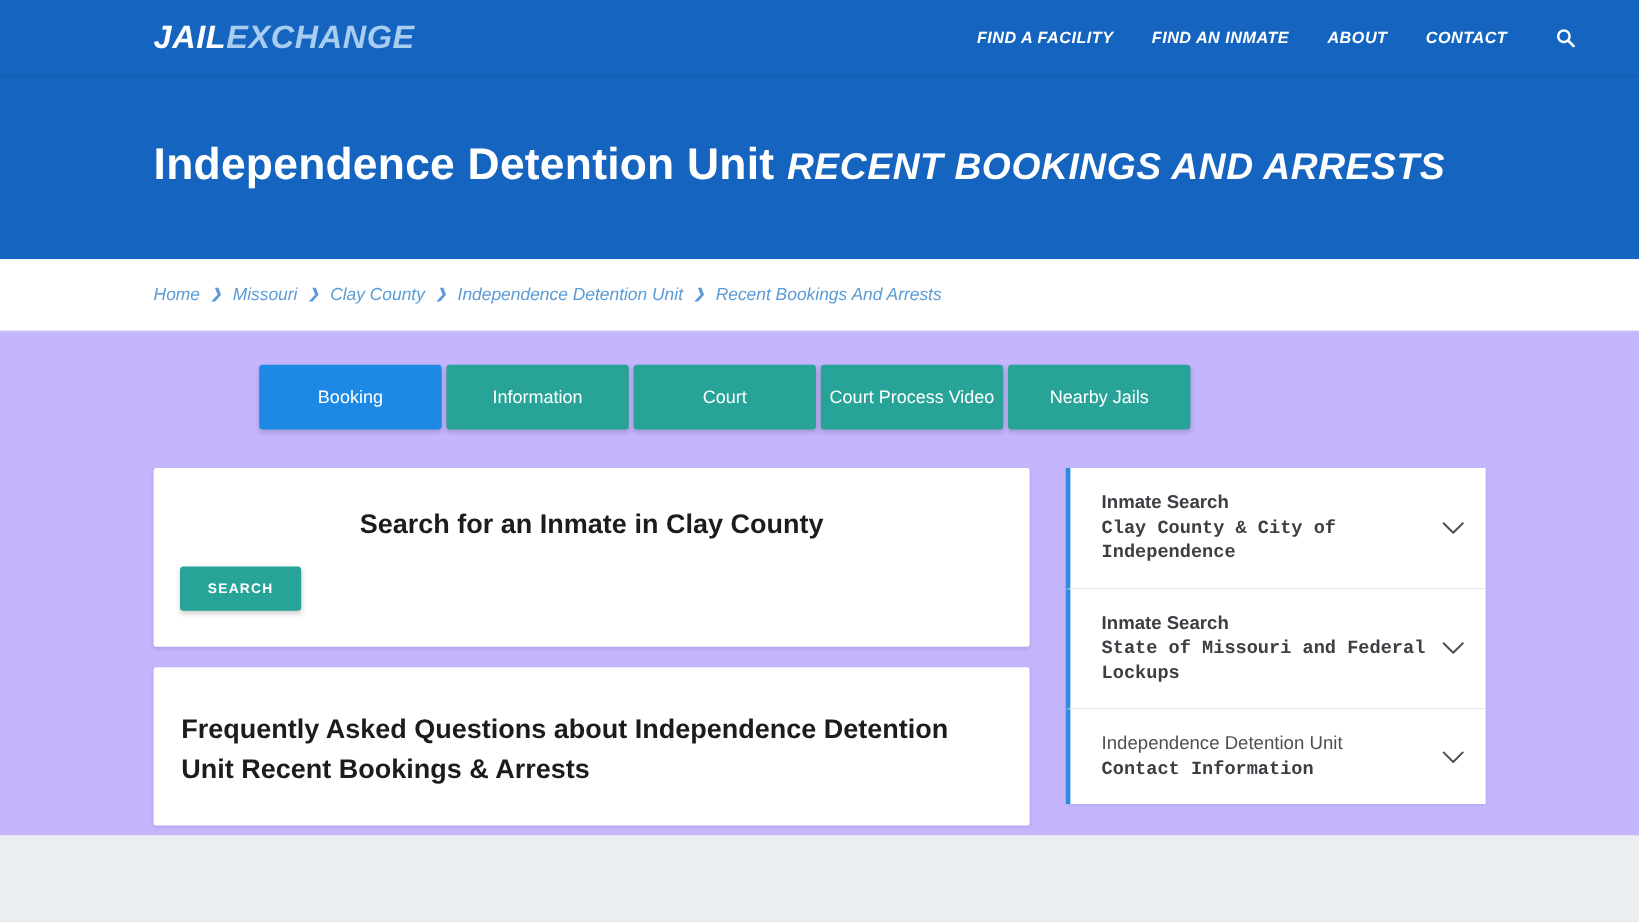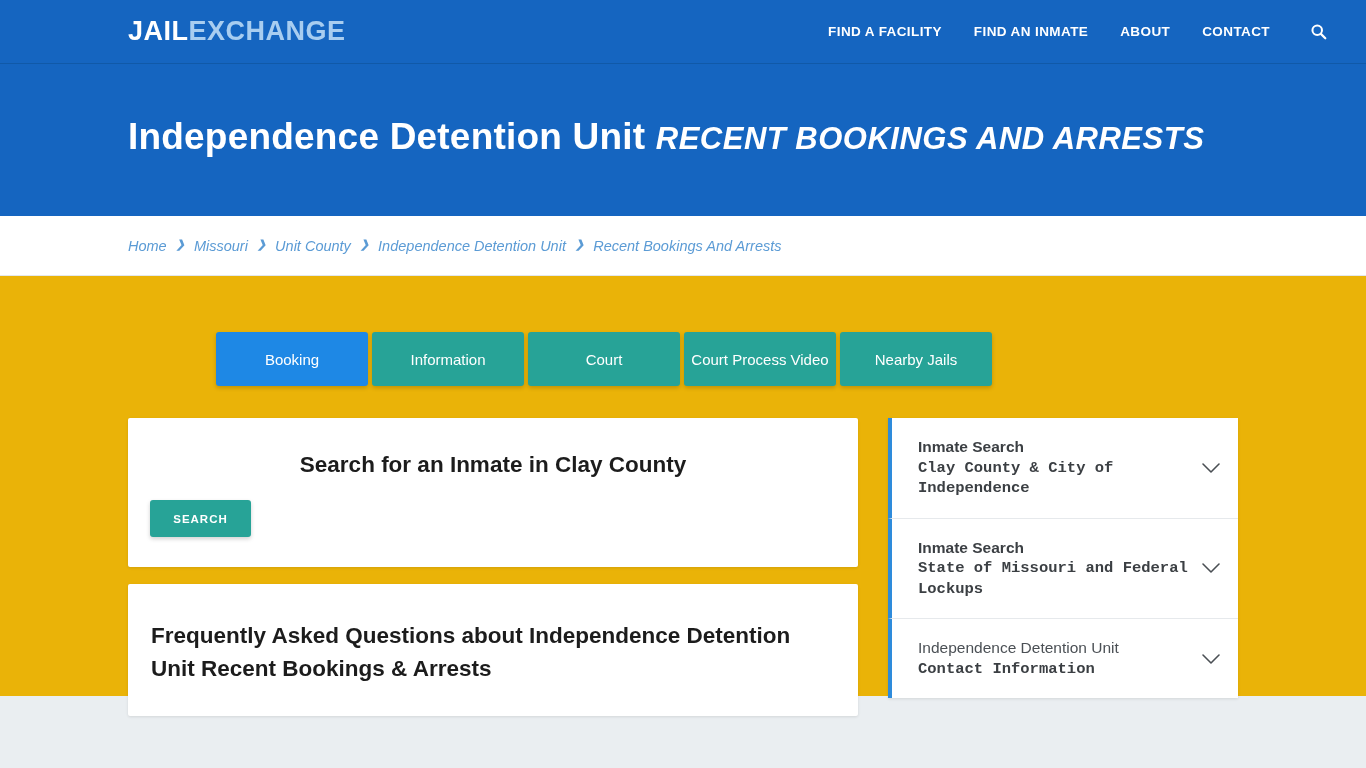--- a/index.html
+++ b/index.html
@@ -12,21 +12,22 @@
     background: #eaeef1;
   }
 
   
   .topbar {
     height: 64px;
     background: #1565c0;
     border-bottom: 1px solid #1059a8;
     display: flex;
     align-items: center;
-    padding: 0 37px 0 0;
+    padding: 0 51px 0 0;
+    font-style: italic;
   }
   .logo {
     margin-left: 128px;
     font-size: 27px;
     font-weight: bold;
     letter-spacing: .5px;
     line-height: 1;
     white-space: nowrap;
   }
   .logo .l1 { color: #ffffff; }
@@ -101,22 +102,22 @@
     margin: 0 9px;
     color: #5b9bd5;
     font-size: 11px;
     font-weight: bold;
     display: inline-block;
     transform: translateY(-1px);
   }
 
   
   .main {
-    background: #eab308;
-    padding-top: 56px;
+    background: #c4b5fd;
+    padding-top: 28px;
     height: 420px;
   }
   .container { width: 1110px; margin: 0 auto; }
 
   
   .tabs {
     display: flex;
     gap: 4px;
     margin-left: 88px;
     margin-bottom: 32px;
@@ -244,21 +245,21 @@
     <h1><span>Independence Detention Unit </span><span class="sub">Recent Bookings and Arrests</span></h1>
   </div>
 </div>
 
 <div class="crumbbar">
   <div class="crumbs">
     <a href="#">Home</a>
     <span class="sep">❯</span>
     <a href="#">Missouri</a>
     <span class="sep">❯</span>
-    <a href="#">Unit County</a>
+    <a href="#">Clay County</a>
     <span class="sep">❯</span>
     <a href="#">Independence Detention Unit</a>
     <span class="sep">❯</span>
     <a href="#">Recent Bookings And Arrests</a>
   </div>
 </div>
 
 <div class="main">
   <div class="container">
 

